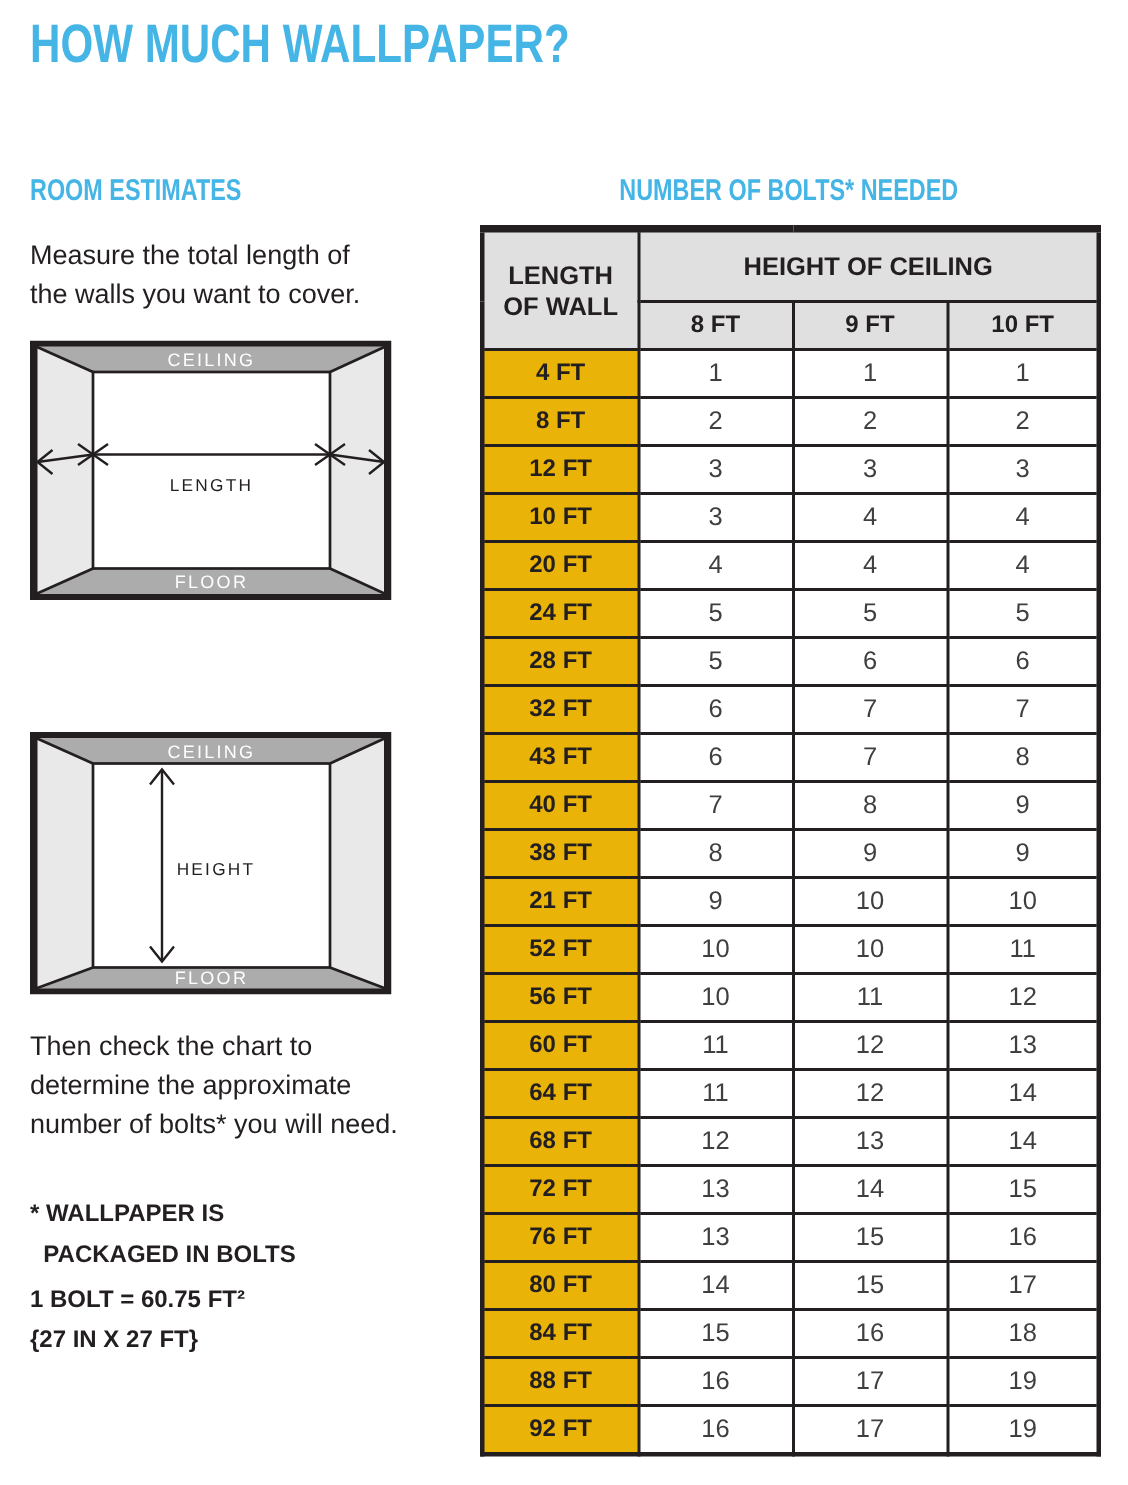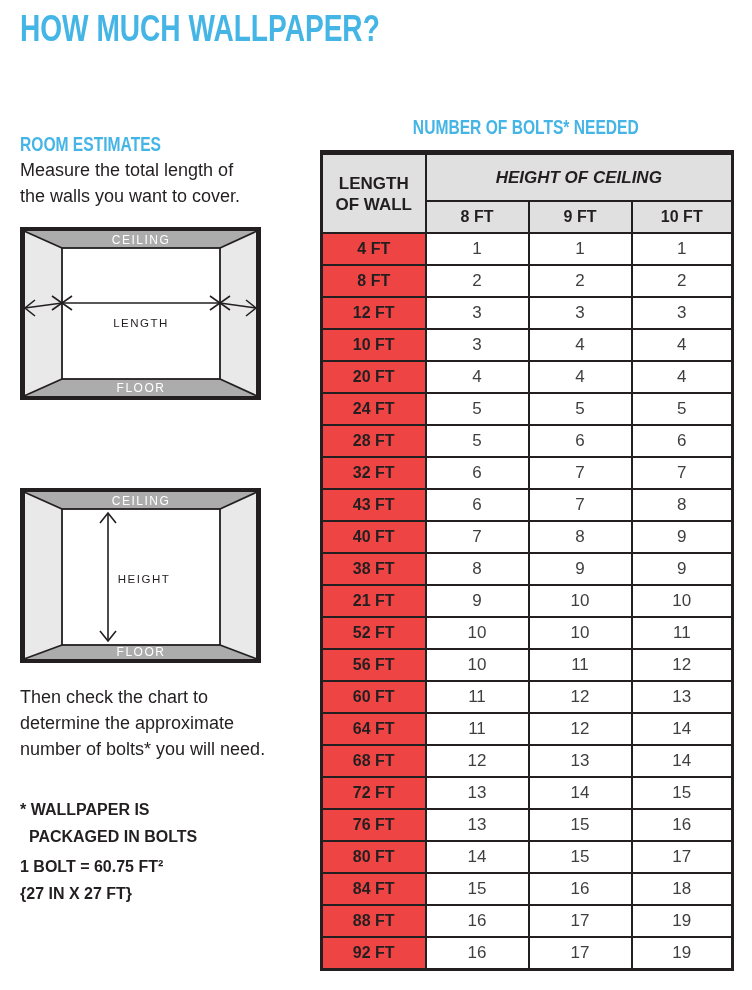--- a/index.html
+++ b/index.html
@@ -10,21 +10,21 @@
   .cond{display:inline-block;transform:scaleX(0.78);transform-origin:0 50%;white-space:nowrap;}
   .cond-c{display:inline-block;transform:scaleX(0.78);transform-origin:50% 50%;white-space:nowrap;}
 
   .page-title{
     position:absolute;left:20px;top:9px;margin:0;
     font-size:36px;line-height:40px;font-weight:bold;color:#45b5e6;letter-spacing:0;
   }
   .sec-head{
     position:absolute;margin:0;font-size:20px;line-height:22px;font-weight:bold;color:#45b5e6;
   }
-  .left-head{left:20px;top:133px;}
+  .left-head{left:20px;top:116px;}
   .right-head{left:320px;top:116px;width:411px;text-align:center;}
 
   .body-text{
     position:absolute;left:20px;margin:0;font-size:18px;line-height:26px;
     white-space:pre-line;color:#231f20;
   }
   .p1{top:157px;}
   .p2{top:421px;}
   .p3{top:684px;}
   .foot{
@@ -43,24 +43,24 @@
     border-collapse:collapse;table-layout:fixed;
     border:3px solid #231f20;border-top-width:5px;
   }
   table.bolts th, table.bolts td{
     border:2px solid #231f20;padding:0;text-align:center;vertical-align:middle;
   }
   th.corner{
     background:#e0e0e0;border-right-width:5px;
     font-size:17px;line-height:21px;white-space:pre-line;font-weight:bold;
   }
-  th.group{background:#e0e0e0;font-size:17px;height:45px;font-weight:bold;font-style:italic;}
+  th.group{background:#e0e0e0;font-size:17px;height:45px;font-weight:bold;}
   th.ft{background:#e0e0e0;border-left:none;border-right:none;font-size:16px;height:30px;font-weight:bold;}
   td.row-label{
-    background:#ef4444;font-weight:bold;border-right-width:5px;font-size:16px;color:#231f20;
+    background:#eab308;font-weight:bold;border-right-width:5px;font-size:16px;color:#231f20;
   }
   td.val{font-size:17px;color:#3f3f42;font-weight:normal;background:#ffffff;}
   table.bolts tbody tr{height:32px;}
 </style>
 </head>
 <body>
 
 <div class="page">
 
   <h1 class="page-title"><span class="cond">HOW MUCH WALLPAPER?</span></h1>

